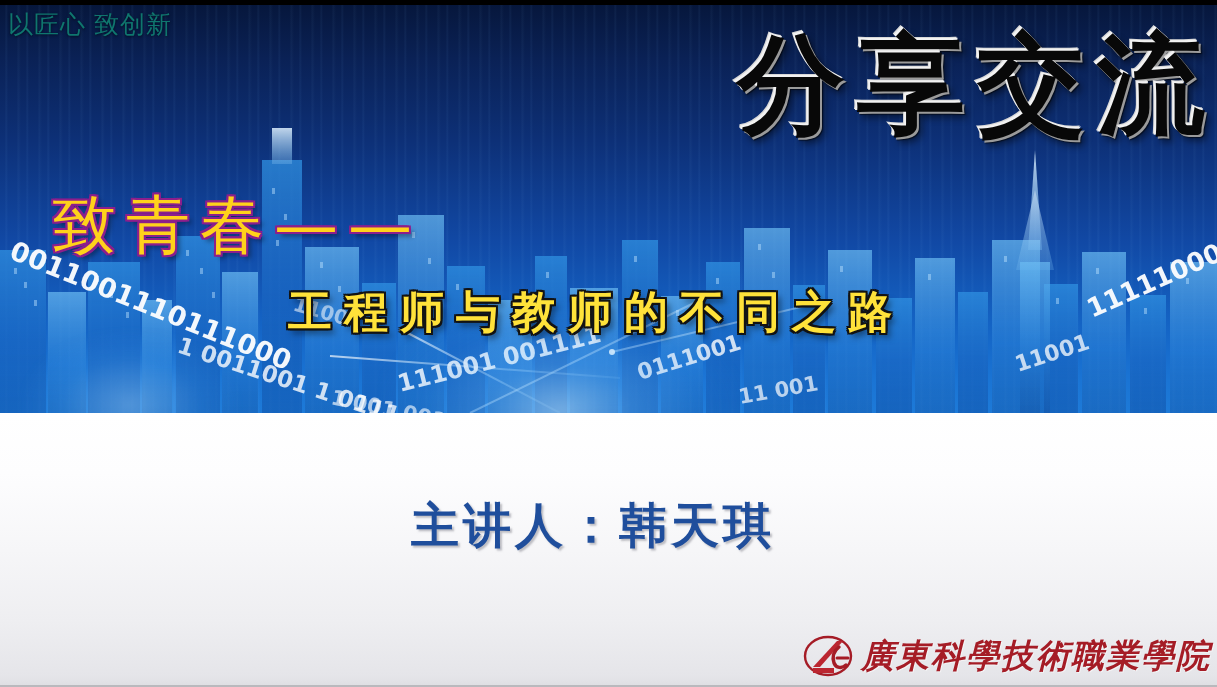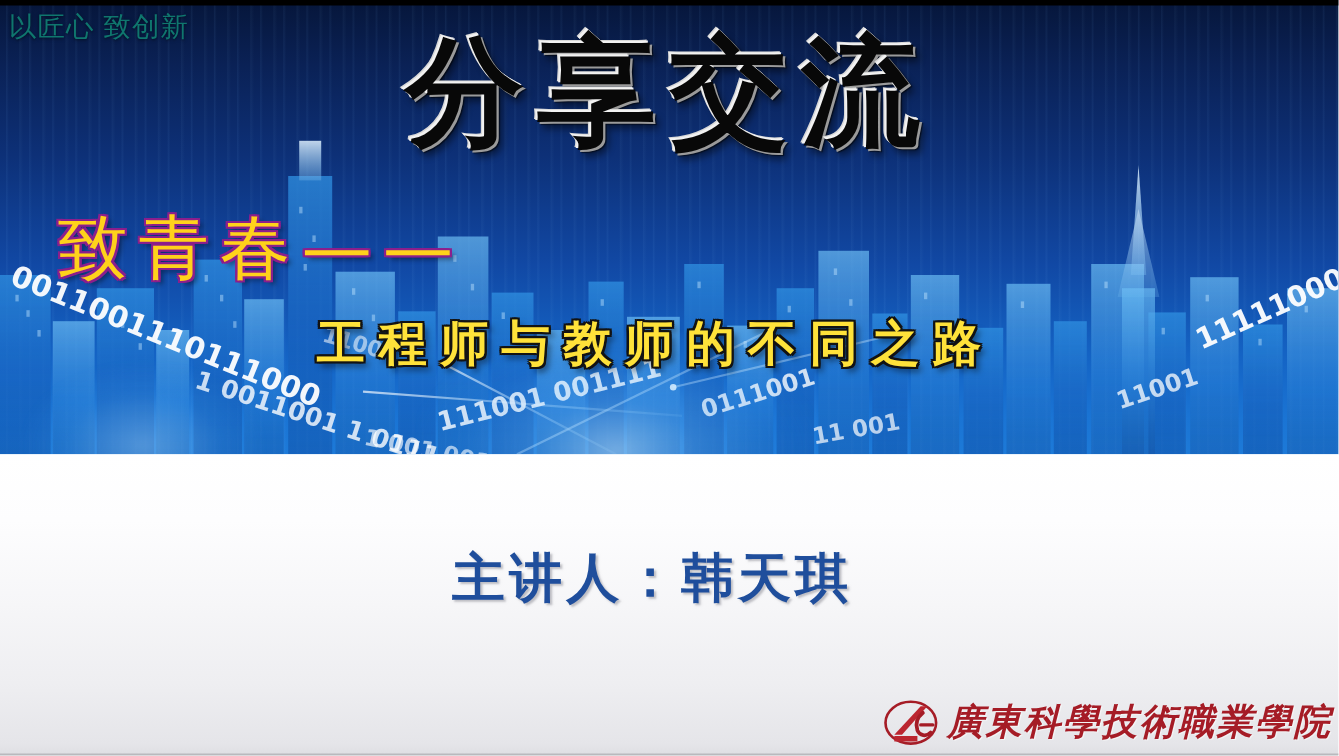--- a/index.html
+++ b/index.html
@@ -100,21 +100,21 @@
     text-shadow: 0 1px 3px rgba(0,0,0,.6);
     z-index: 25;
     white-space: nowrap;
   }
 
   
   .main-title {
     position: absolute;
     left: 0; top: 28px;
     width: 1217px;
-    text-align: center;
+    text-align: right;
     z-index: 22;
     font-family: "DejaVu Serif", "Liberation Serif", serif;
     font-size: 108px;
     font-weight: 700;
     letter-spacing: 12px;
     color: #080808;
     line-height: 1.05;
     text-shadow:
       -2px -2px 0 #f2f2f2,
       -3px -3px 0 #d8d8d8,
@@ -194,21 +194,21 @@
     text-shadow: 2px 2px 2px rgba(140,140,150,.55);
     white-space: nowrap;
   }
 
   
   .logo {
     position: absolute;
     right: 6px;
     bottom: 8px;
     display: flex;
-    align-items: center;
+    align-items: flex-start;
     gap: 8px;
     z-index: 20;
   }
   .logo-mark { display: block; }
   .logo-text {
     font-family: "DejaVu Serif", "Liberation Serif", serif;
     font-size: 33px;
     font-weight: 700;
     font-style: italic;
     letter-spacing: 2px;

